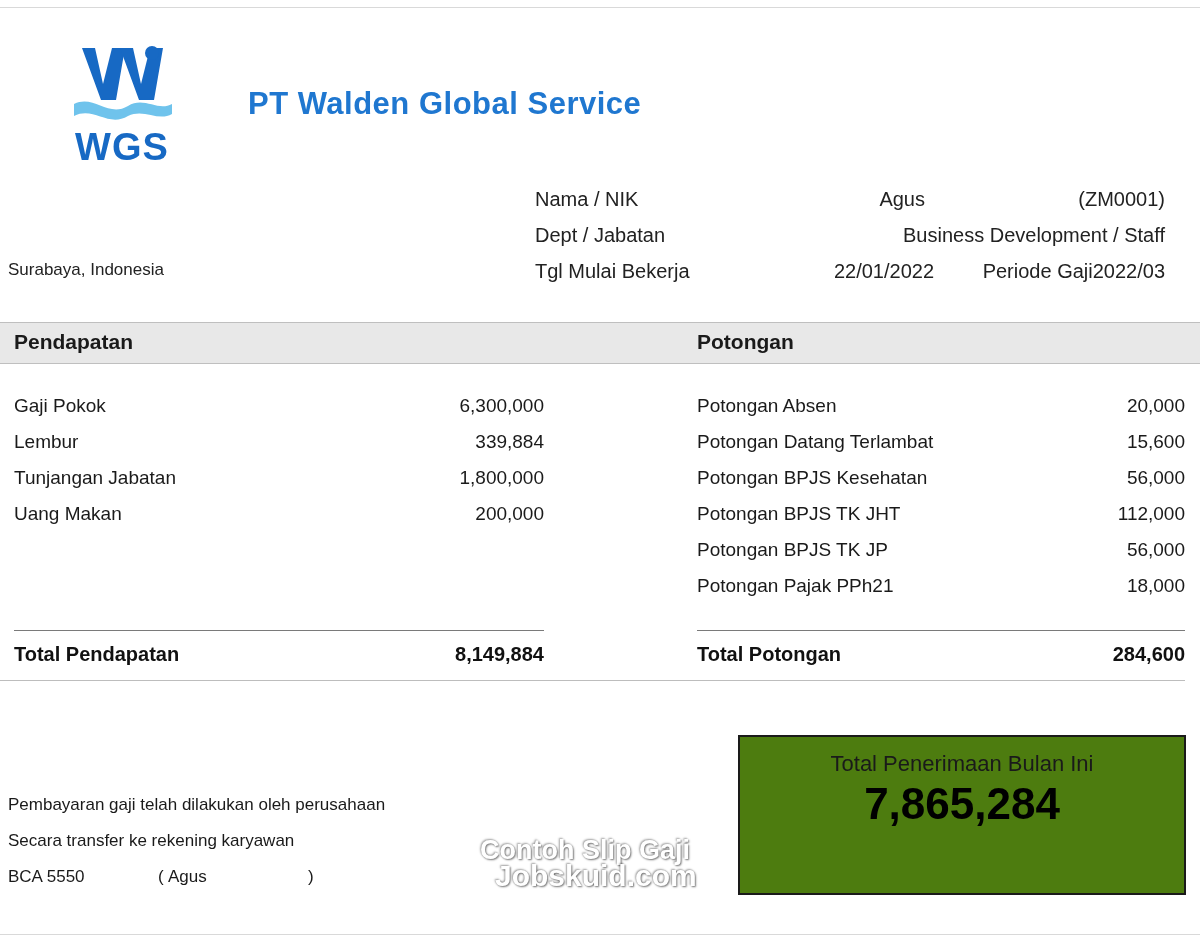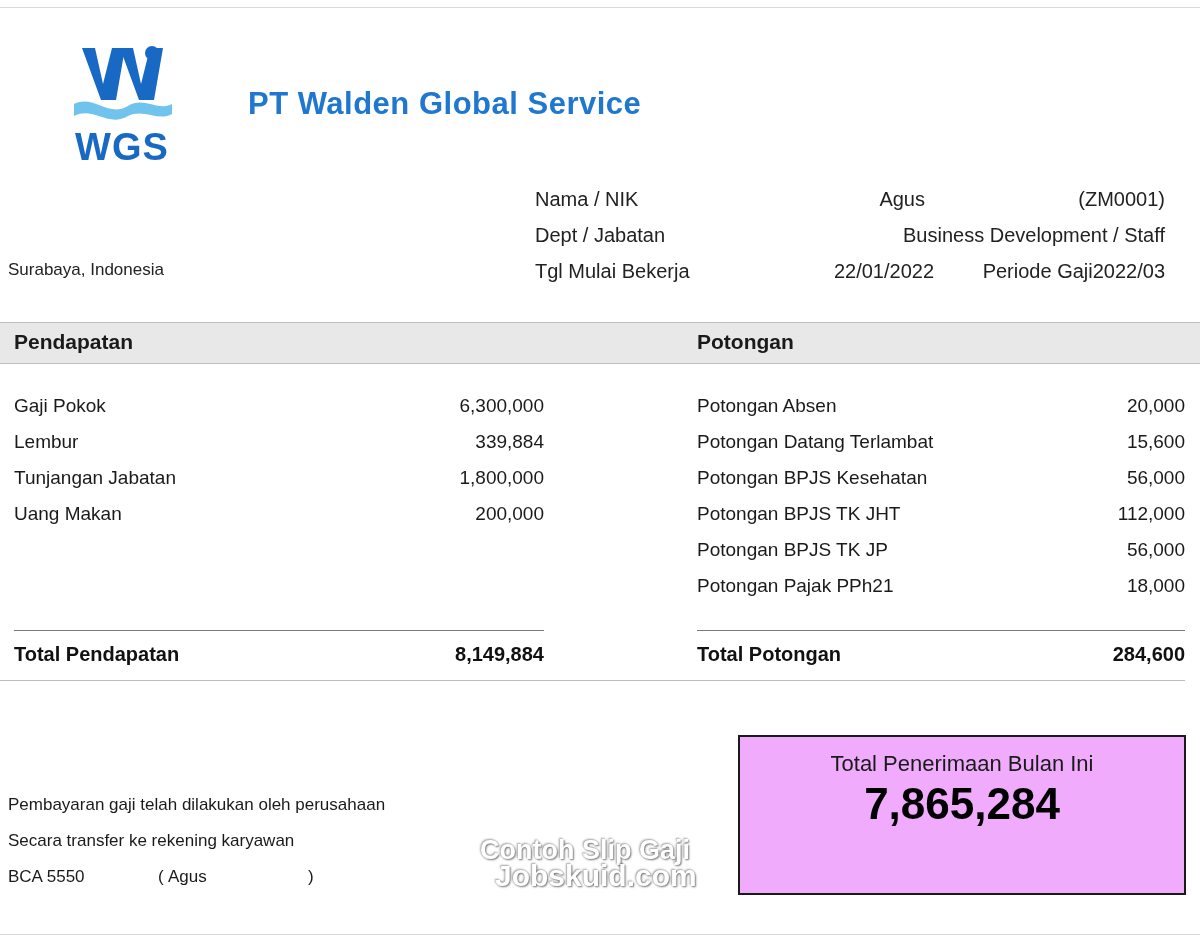--- a/index.html
+++ b/index.html
@@ -114,21 +114,21 @@
     display: flex; align-items: baseline; white-space: nowrap;
   }
   .bank-acct { width: 150px; }
   .bank-paren-open { width: 10px; }
   .bank-name { min-width: 140px; }
   .bank-paren-close { }
 
   
   .total-box {
     position: absolute; left: 738px; top: 735px; width: 448px; height: 160px;
-    border: 2px solid #1a1a1a; background: #f0abfc;
+    border: 2px solid #1a1a1a; background: #4d7c0f;
     display: flex; flex-direction: column; align-items: center; justify-content: flex-start;
   }
   .total-box-label {
     font-size: 22px; color: #1a1a1a; margin-top: 14px; white-space: nowrap;
   }
   .total-box-value {
     font-size: 44px; font-weight: bold; color: #000; line-height: 1.05;
     margin-top: 4px; white-space: nowrap;
   }
 

